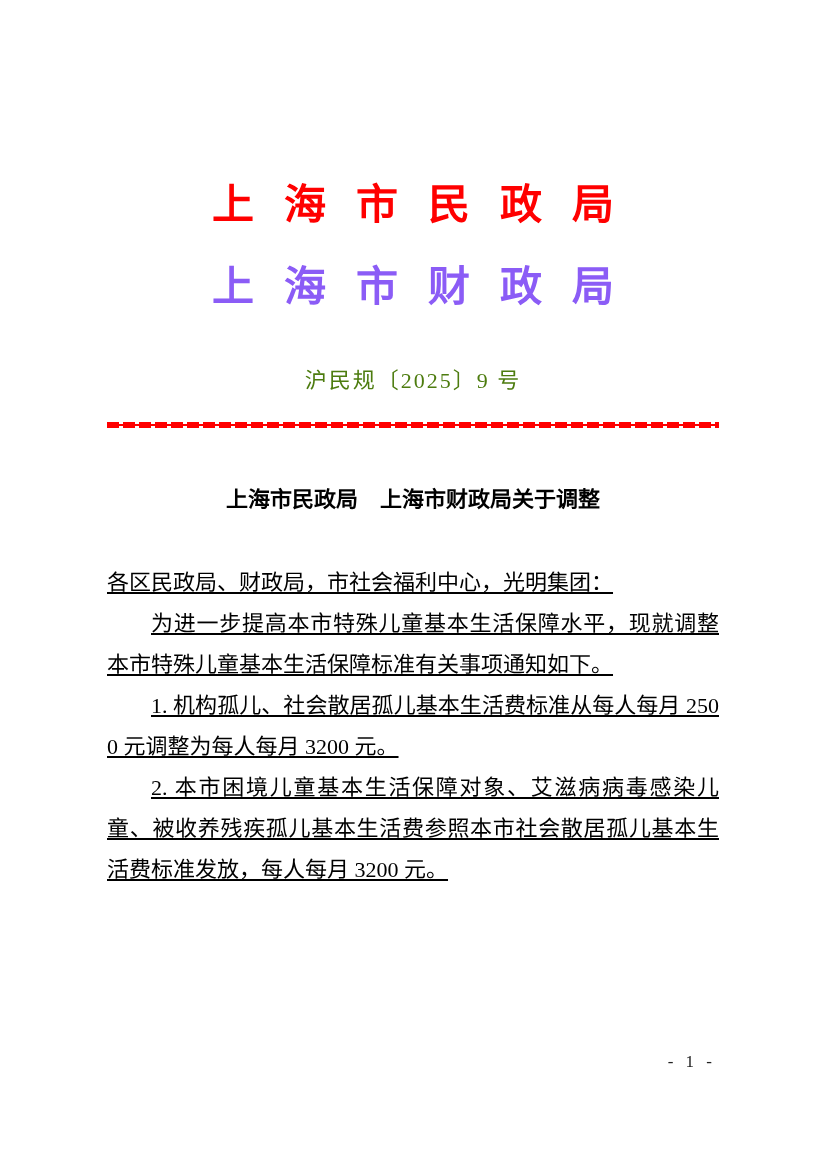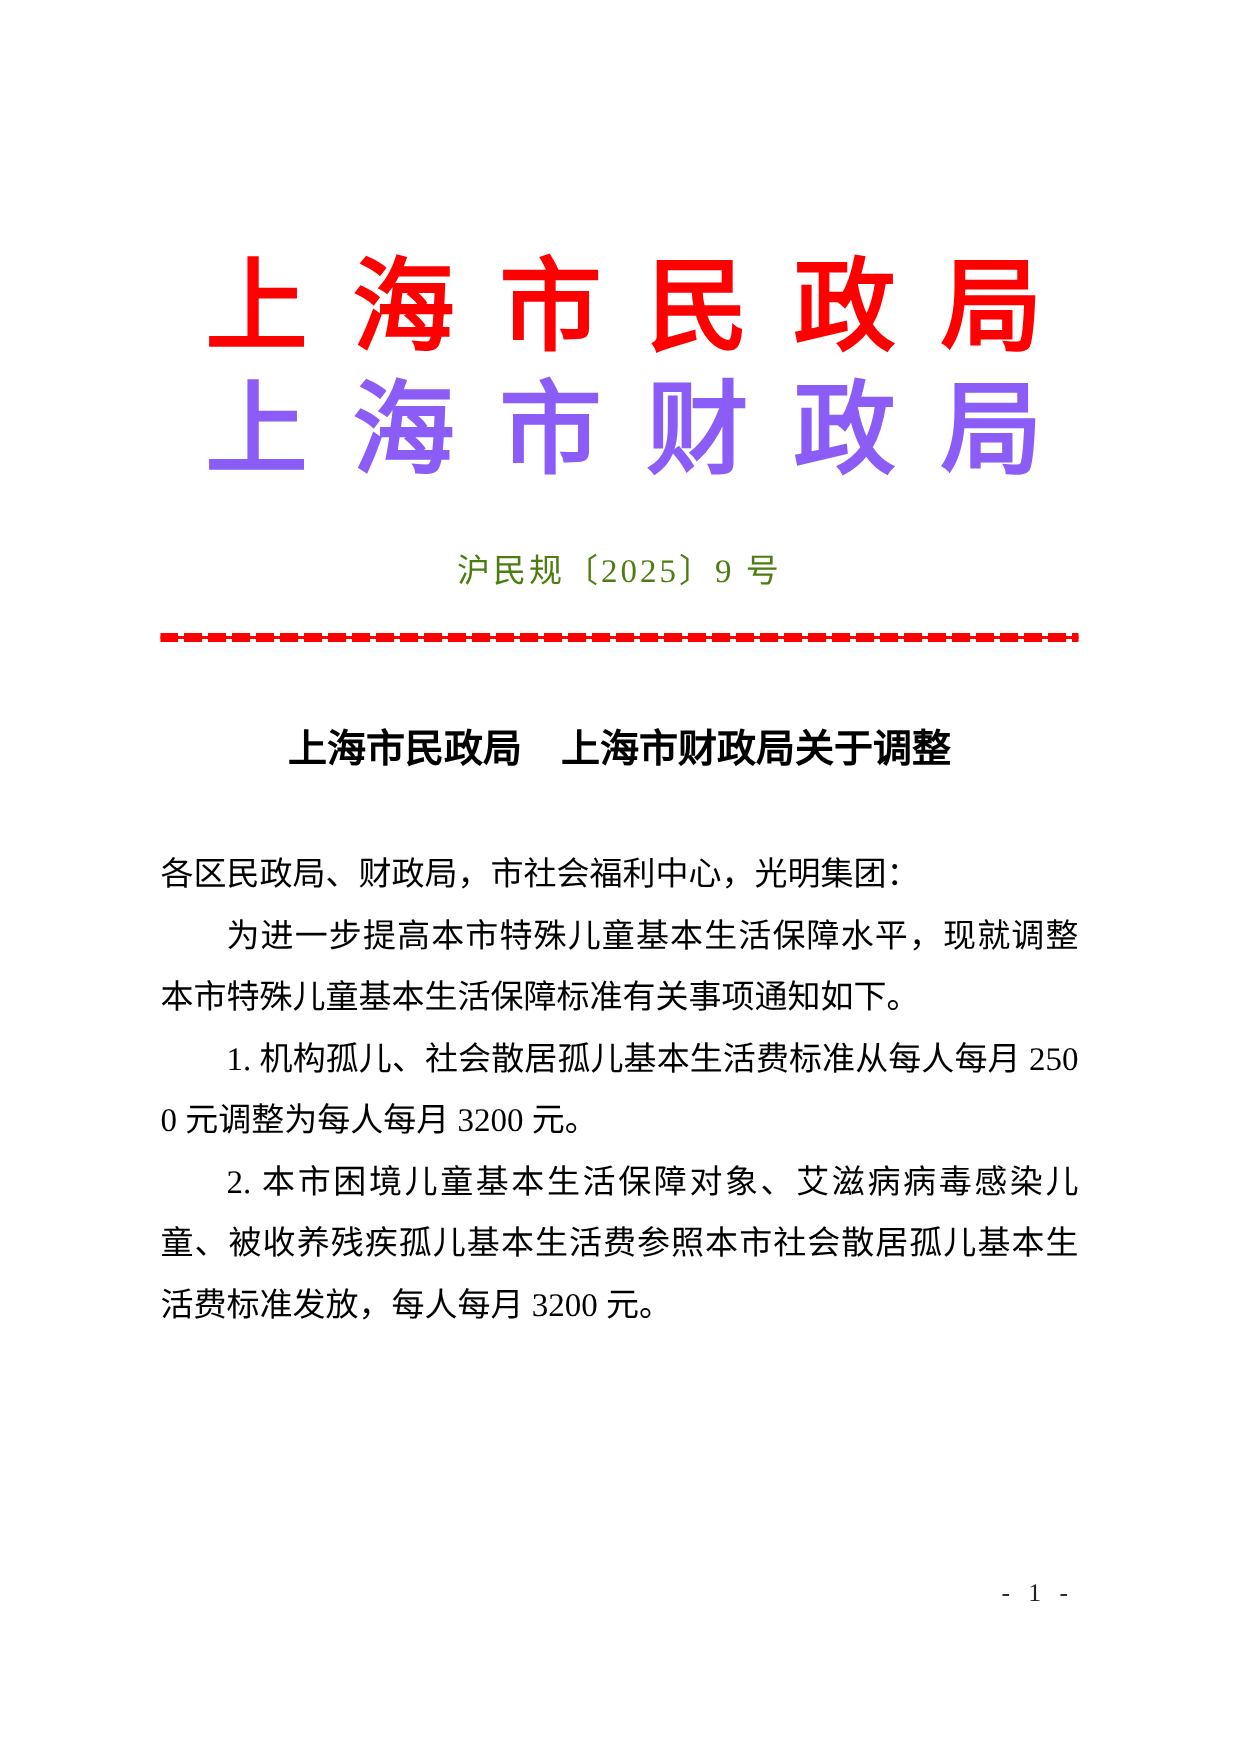--- a/index.html
+++ b/index.html
@@ -13,21 +13,21 @@
     height: 1169px;
     margin: 0 auto;
     background: #ffffff;
     overflow: hidden;
   }
   .content { padding: 0 107px; }
 
   
   .header { padding-top: 164px; text-align: center; }
   .agency-line {
-    font-size: 68px;
+    font-size: 42px;
     line-height: 82px;
     font-weight: 700;
     color: var(--red);
     letter-spacing: 30px;
     padding-left: 30px; 
     white-space: nowrap;
   }
   .doc-number {
     margin-top: 40px;
     font-size: 22px;
@@ -45,32 +45,33 @@
       repeating-linear-gradient(90deg, var(--red) 0 12px, rgba(255,255,255,0) 12px 16px),
       linear-gradient(var(--red), var(--red));
     background-size: auto 6px, 100% 2px;
     background-position: 0 0, 0 2px;
     background-repeat: repeat-x, no-repeat;
   }
 
   
   .title { margin-top: 46px; text-align: center; }
   .title-line {
-    font-size: 26px;
+    font-size: 22px;
     line-height: 52px;
     font-weight: 700;
     white-space: pre;
   }
 
   
   .body-text { margin-top: 36px; font-size: 22px; line-height: 41px; }
   .body-text p {
     text-align: justify;
     text-justify: inter-ideograph;
     word-break: break-all;
+    text-decoration: underline;
   }
   .body-text p.indent { text-indent: 2em; }
 
   
   .footer {
     position: absolute;
     top: 1050px;
     right: 110px;
     font-size: 17px;
     line-height: 24px;

